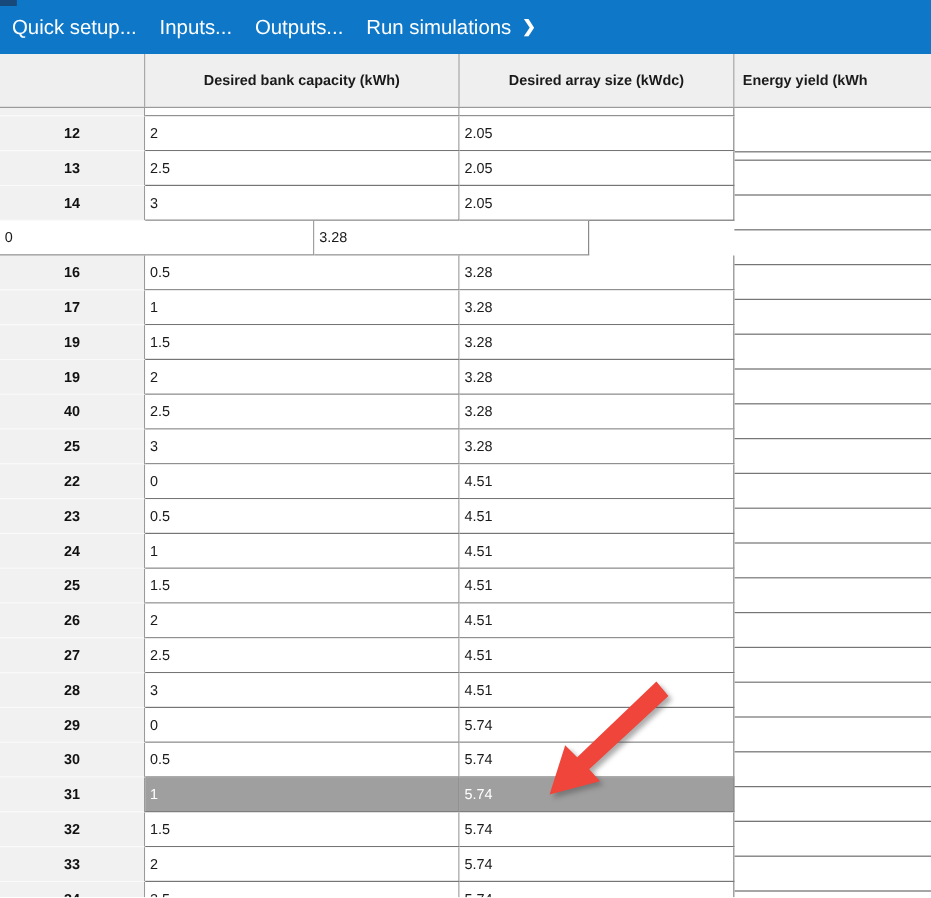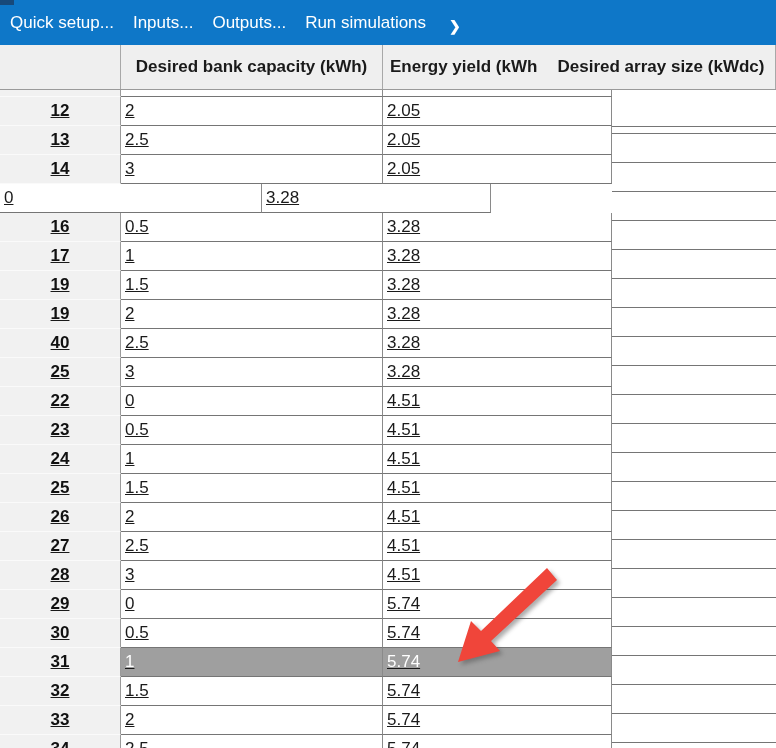--- a/index.html
+++ b/index.html
@@ -26,31 +26,31 @@
     color: #ffffff;
     font-size: 17px;
   }
   .titlebar-fragment {
     position: absolute;
     top: 0; left: 0;
     width: 14px; height: 5px;
     background: #17497a;
   }
   .menu-item { cursor: default; white-space: nowrap; }
-  .menu-run { display: flex; align-items: flex-end; gap: 23px; }
+  .menu-run { display: flex; align-items: flex-start; gap: 9px; }
   .chevron { font-size: 14px; font-weight: bold; position: relative; top: 1px; }
 
   
   .grid {
     position: absolute;
     top: 45px; left: 0;
     width: 776px;
     height: 703px;
     overflow: hidden;
-    font-size: 17px;
+    font-size: 12px;
     color: #1a1a1a;
   }
   .header-row {
     display: flex;
     height: 45px;
     background: #efefef;
     border-bottom: 1px solid #9a9a9a;
     font-weight: bold;
   }
   .hcell {
@@ -59,21 +59,21 @@
     justify-content: center;
     border-right: 1px solid #a8a8a8;
     white-space: nowrap;
     overflow: hidden;
   }
   .corner { width: 121px; }
   .hc1 { width: 262px; }
   .hc2 { width: 229px; }
   .hc3 { flex: 1; border-right: none; justify-content: flex-start; padding-left: 7px; }
 
-  .row { display: flex; height: 29px; text-decoration: underline; }
+  .row { display: flex; height: 29px; }
   .row.sliver { height: 7px; }
   .cell {
     display: flex;
     align-items: center;
     overflow: hidden;
     white-space: nowrap;
   }
   .rl {
     width: 121px;
     justify-content: center;
@@ -120,22 +120,22 @@
     <span class="menu-item menu-run">
       <span>Run simulations</span>
       <span class="chevron">❯</span>
     </span>
   </div>
 
   <div class="grid">
     <div class="header-row">
       <div class="hcell corner"></div>
       <div class="hcell hc1">Desired bank capacity (kWh)</div>
+      <div class="hcell hc2">Desired array size (kWdc)</div>
       <div class="hcell hc3">Energy yield (kWh</div>
-      <div class="hcell hc2">Desired array size (kWdc)</div>
     </div>
 
     <div class="row sliver">
       <div class="cell rl"></div>
       <div class="cell dc c1"></div>
       <div class="cell dc c2"></div>
       <div class="cell dc c3 muted"></div>
     </div>
 
     <div id="grid-rows">

